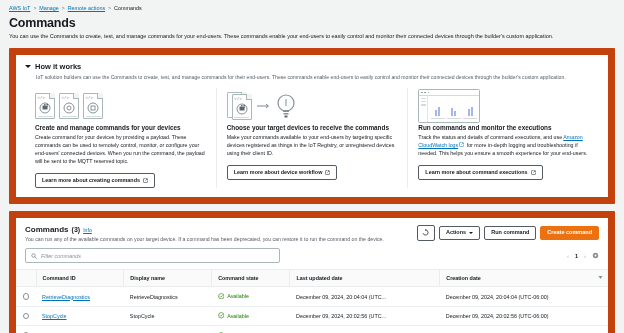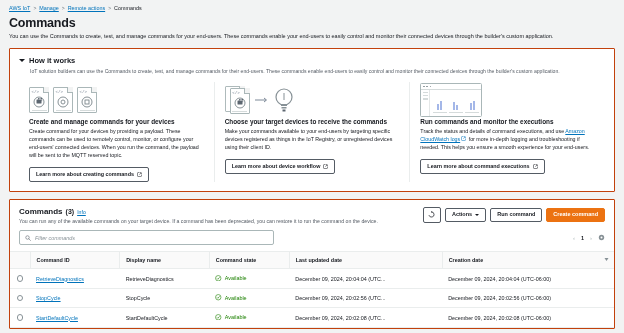--- a/index.html
+++ b/index.html
@@ -18,21 +18,21 @@
   
   .breadcrumb { display: flex; align-items: center; gap: 3px; font-size: 5.4px; margin-bottom: 5px; }
   .breadcrumb .sep { color: #687078; font-size: 5px; }
   .breadcrumb .current { color: #16191f; }
 
   
   .page-title { font-size: 12.5px; font-weight: bold; letter-spacing: -0.2px; margin-bottom: 3px; }
   .page-desc { font-size: 5.5px; color: #16191f; line-height: 1.45; margin-bottom: 7px; }
 
   
-  .panel { background: #fff; border: 1px solid #c2410c; border-radius: 1px; }
+  .panel { background: #fff; border: 7px solid #c2410c; border-radius: 1px; }
 
   
   .hiw { padding: 7px 9px 9px 9px; margin-bottom: 7px; }
   .hiw-head { display: flex; align-items: center; gap: 4px; }
   .caret { width: 0; height: 0; border-left: 3px solid transparent; border-right: 3px solid transparent;
            border-top: 3.6px solid #16191f; }
   .hiw-title { font-size: 7.5px; font-weight: bold; }
   .hiw-sub { font-size: 5.1px; color: #545b64; margin: 3px 0 0 11px; line-height: 1.4; }
 
   .cards { display: flex; gap: 0; margin-top: 7px; }

